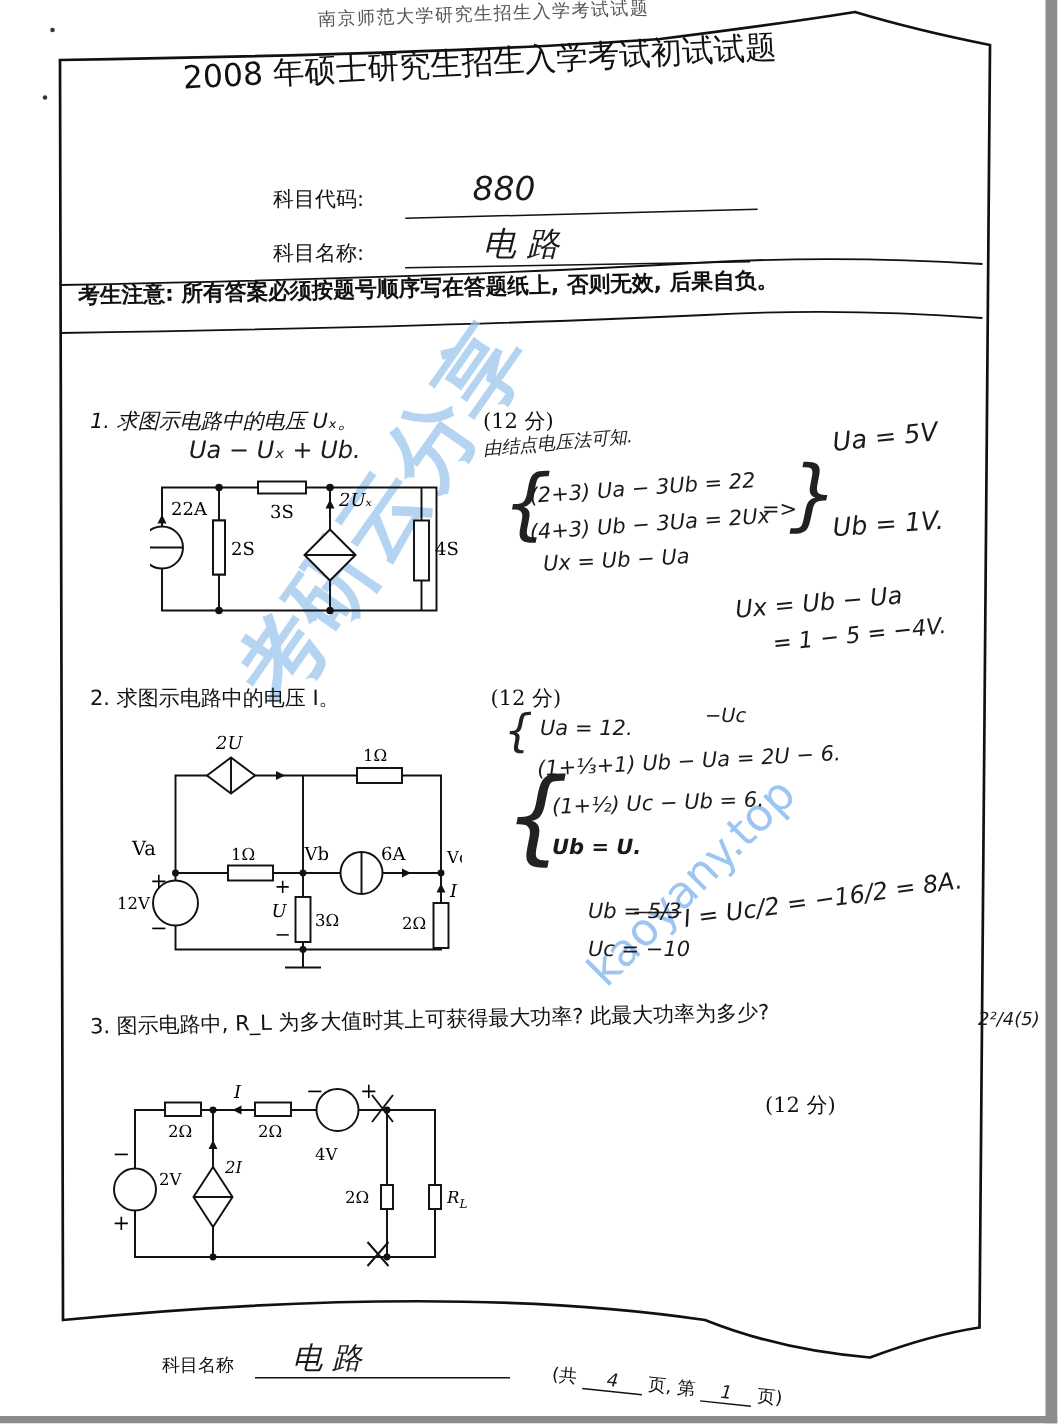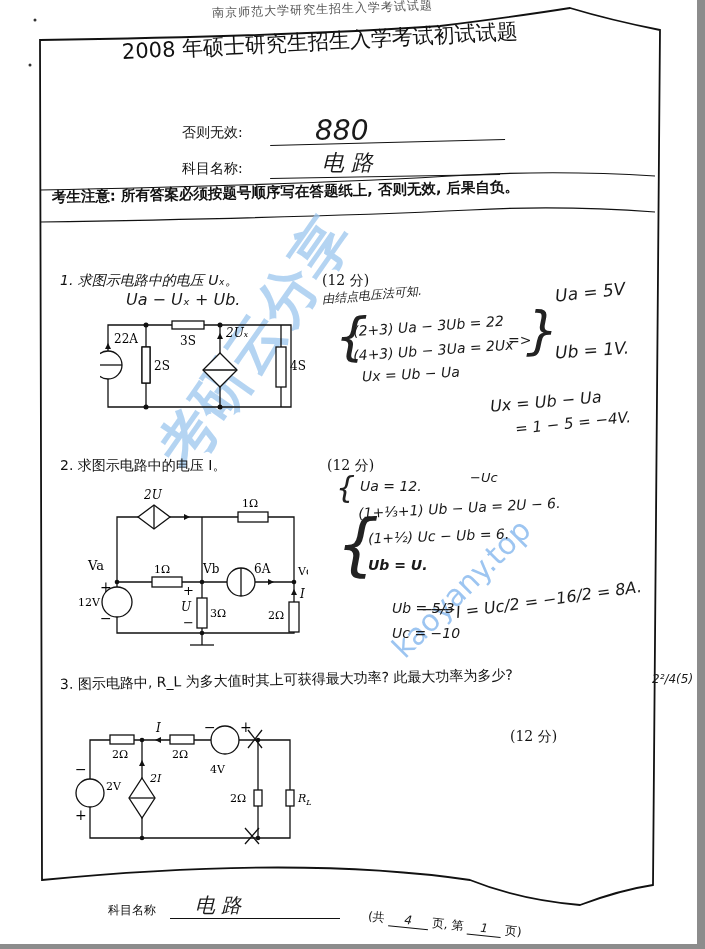--- a/index.html
+++ b/index.html
@@ -35,23 +35,23 @@
   <circle cx="35" cy="20" r="1.5" fill="#333"></circle>
   <circle cx="30" cy="65" r="1.5" fill="#333"></circle>
 </svg>
 
 <div class="abs wm-big" style="left:140px;top:440px;transform:rotate(-55deg);transform-origin:left top;">考研云分享</div>
 <div class="abs wm-site" style="left:385px;top:640px;transform:rotate(-45deg);transform-origin:left top;">kaoyany.top</div>
 
 <div class="abs header-univ sans">南京师范大学研究生招生入学考试试题</div>
 <div class="abs title sans">2008 年硕士研究生招生入学考试初试试题</div>
 
-<div class="abs label sans" style="left:182px;top:124px;">否则无效:</div>
+<div class="abs label sans" style="left:182px;top:124px;">科目代码:</div>
 <div class="abs uline" style="left:270px;top:132px;width:235px;height:10px;transform:rotate(-1.5deg);"></div>
-<div class="abs hand" style="left:315px;top:114px;font-size:28px;">880</div>
+<div class="abs hand" style="left:315px;top:114px;font-size:22px;">880</div>
 <div class="abs label sans" style="left:182px;top:160px;">科目名称:</div>
 <div class="abs uline" style="left:270px;top:166px;width:230px;height:10px;transform:rotate(-1deg);"></div>
 <div class="abs hand" style="left:322px;top:148px;font-size:22px;">电 路</div>
 
 <div class="abs notice sans">考生注意: 所有答案必须按题号顺序写在答题纸上, 否则无效, 后果自负。</div>
 
 <div class="abs q sans" style="left:60px;top:272px;font-style:italic;">
   <span>1.</span>
   <span>求图示电路中的电压 Uₓ。</span>
 </div>

